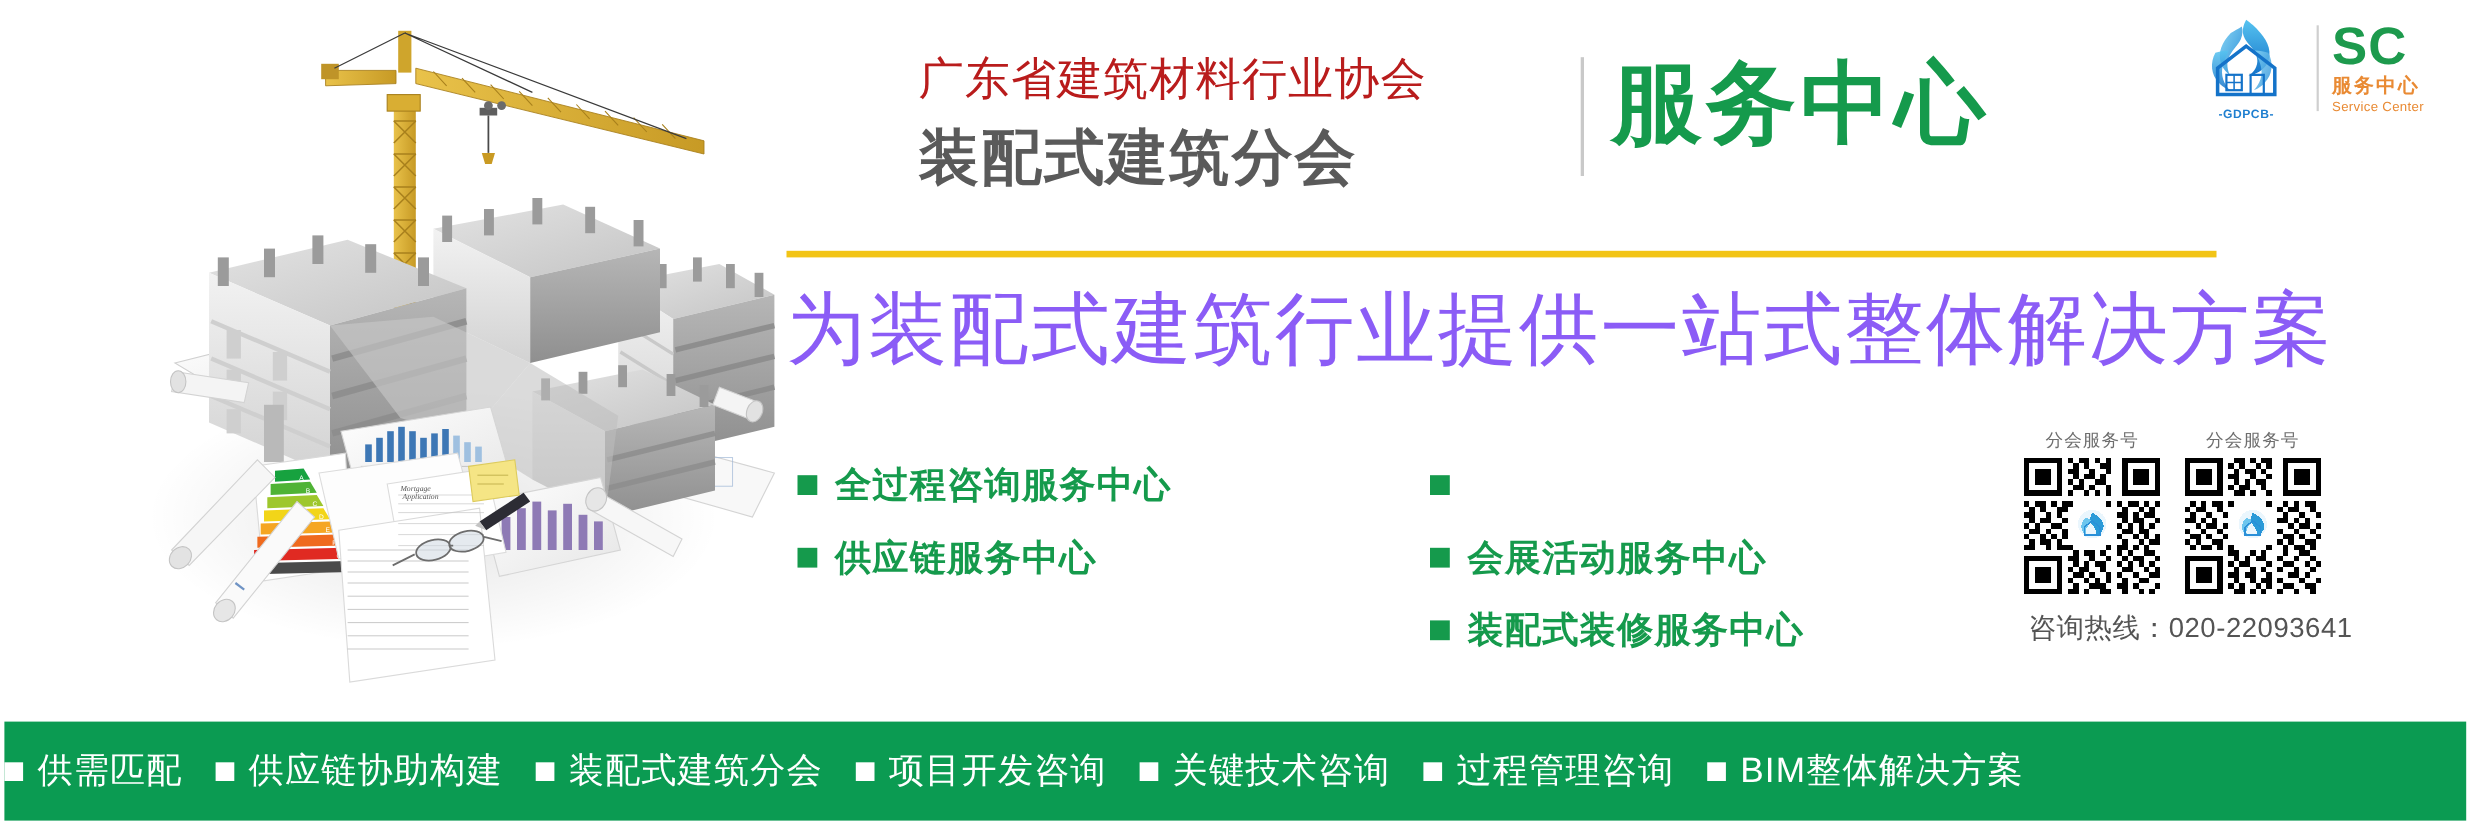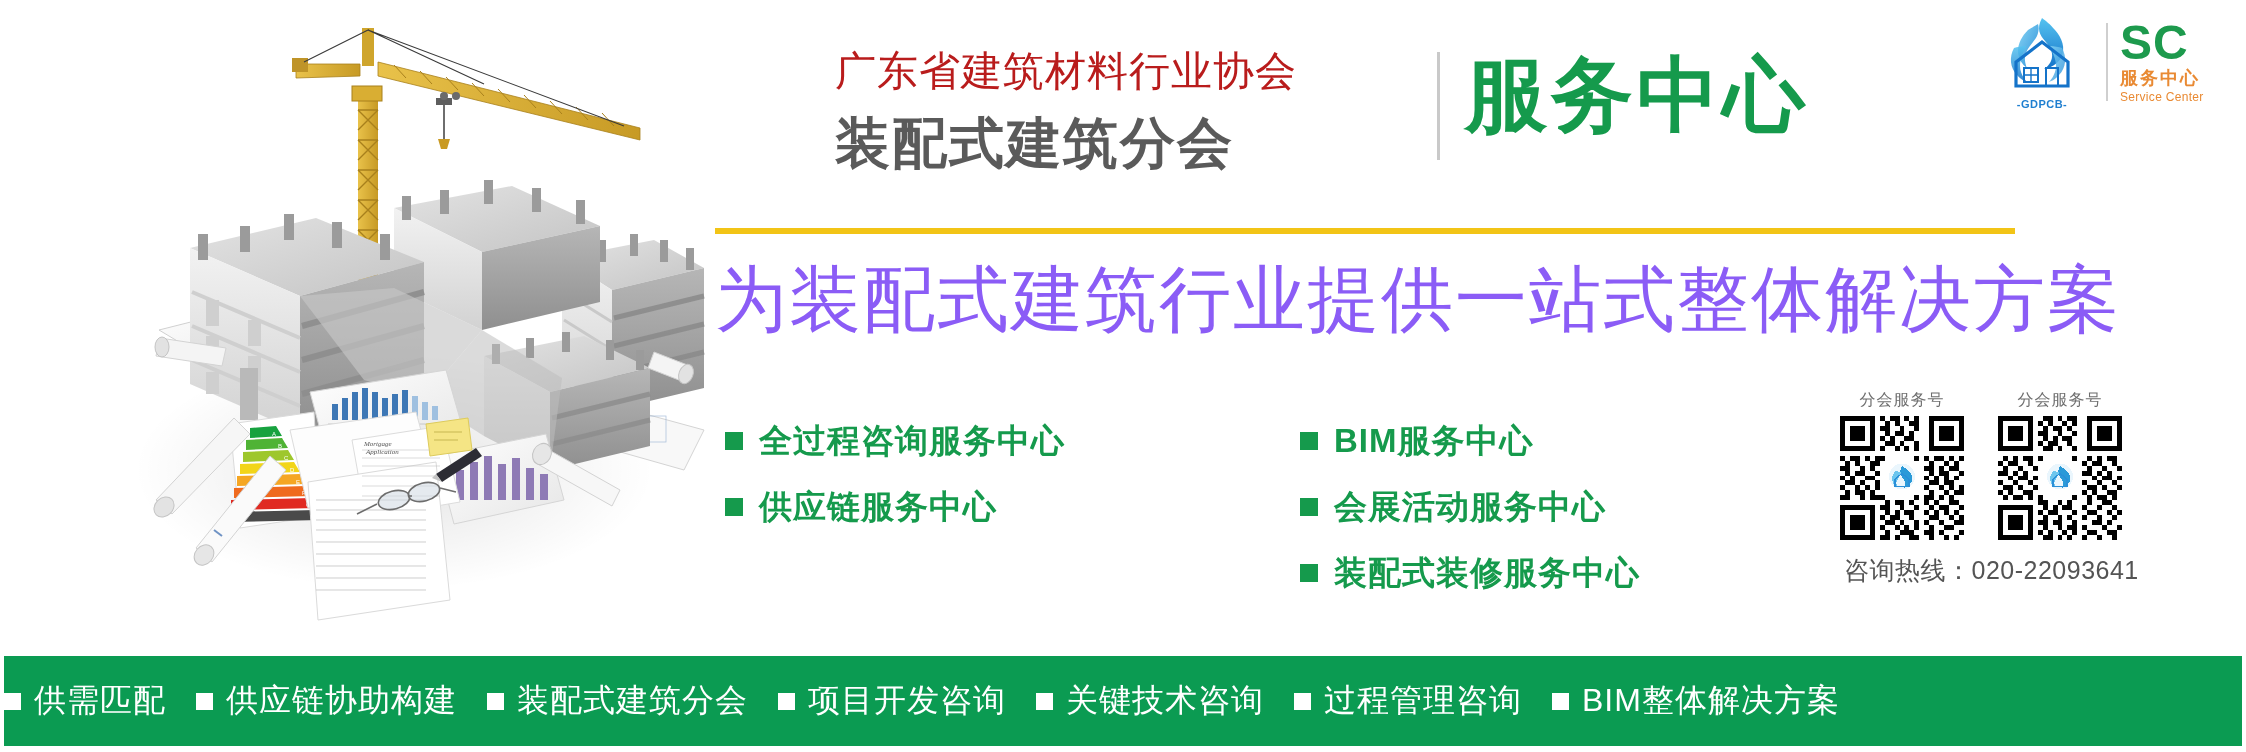--- a/index.html
+++ b/index.html
@@ -88,21 +88,21 @@
   #logo-cn {
     font-size:18px; font-weight:bold; color:#e98a33;
     letter-spacing:2px; line-height:1.25; margin-top:2px;
   }
   #logo-en {
     font-size:12px; color:#e98a33; letter-spacing:0.3px; line-height:1.2;
   }
 
   
   #qr-block { position:absolute; left:1840px; top:390px; width:400px; }
-  #qr-row { display:flex; gap:34px; }
+  #qr-row { display:flex; gap:22px; }
   .qr-cell { width:124px; }
   .qr-label {
     font-size:16px; color:#6e6e6e; text-align:center;
     letter-spacing:1px; margin-bottom:5px; white-space:nowrap;
   }
   .qr-img { width:124px; height:124px; display:block; }
   #hotline {
     margin-top:14px; font-size:25px; color:#545454;
     letter-spacing:0.5px; white-space:nowrap; padding-left:4px;
   }
@@ -446,21 +446,20 @@
   </div>
   <div class="svc-item">
     <span class="svc-bullet"></span>
     <span>供应链服务中心</span>
   </div>
 </div>
 
 <div class="svc-col" id="svc-col-right">
   <div class="svc-item">
     <span class="svc-bullet"></span>
-    <span>BIM服务中心</span>
   </div>
   <div class="svc-item">
     <span class="svc-bullet"></span>
     <span>会展活动服务中心</span>
   </div>
   <div class="svc-item">
     <span class="svc-bullet"></span>
     <span>装配式装修服务中心</span>
   </div>
 </div>

